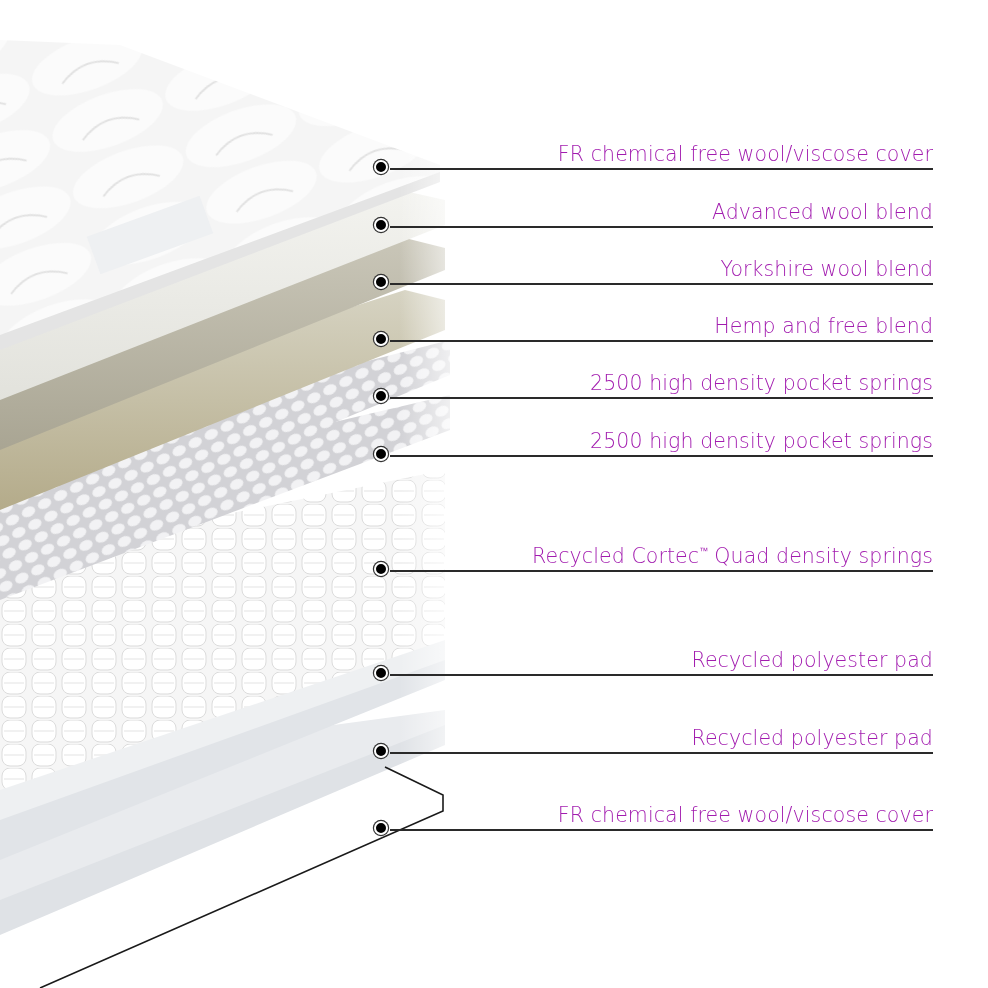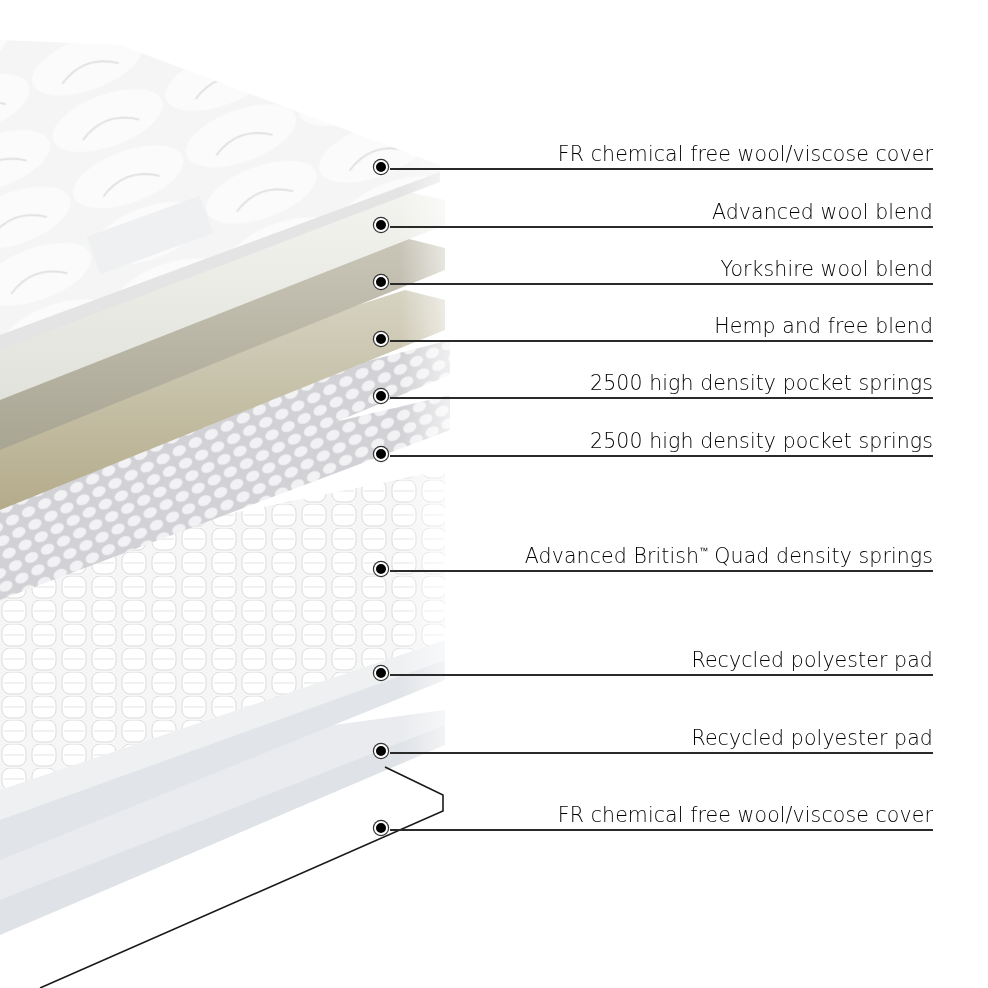--- a/index.html
+++ b/index.html
@@ -1,21 +1,21 @@
 <!DOCTYPE html>
 <html><head>
 <meta charset="utf-8">
 <style>
   html, body { margin: 0; padding: 0; background: #ffffff; }
   body { width: 988px; height: 988px; position: relative; overflow: hidden; font-family: "Liberation Sans", "DejaVu Sans", sans-serif; }
   #illustration { position: absolute; left: 0; top: 0; width: 988px; height: 988px; }
   .callout { position: absolute; left: 0; width: 988px; height: 0; }
   .callout .label {
     position: absolute; right: 55px; bottom: 3px;
-    font-size: 20.5px; color: #000000; white-space: nowrap; letter-spacing: 0.1px;
+    font-size: 20.5px; color: #a21caf; white-space: nowrap; letter-spacing: 0.1px;
     font-family: "DejaVu Sans", sans-serif; font-weight: 300;
   }
   .callout .label sup { font-size: 9px; vertical-align: 9px; margin-right: 6px; }
   .callout .rule { position: absolute; left: 390px; right: 55px; top: -1px; height: 1.6px; background: #2a2a2a; }
   .callout .marker {
     position: absolute; left: 374px; top: -9px; width: 10px; height: 10px;
     border-radius: 50%; background: #000; border: 2.5px solid #fff;
     box-shadow: 0 0 0 1.2px #333;
   }
 </style>
@@ -118,21 +118,21 @@
     <span class="label">2500 high density pocket springs</span>
   </div>
   <div class="callout" style="top:456px">
     <span class="marker"></span>
     <span class="rule"></span>
     <span class="label">2500 high density pocket springs</span>
   </div>
   <div class="callout" style="top:571px">
     <span class="marker"></span>
     <span class="rule"></span>
-    <span class="label"><span>Advanced British</span><sup>™</sup><span>Quad density springs</span></span>
+    <span class="label"><span>Recycled Cortec</span><sup>™</sup><span>Quad density springs</span></span>
   </div>
   <div class="callout" style="top:675px">
     <span class="marker"></span>
     <span class="rule"></span>
     <span class="label">Recycled polyester pad</span>
   </div>
   <div class="callout" style="top:753px">
     <span class="marker"></span>
     <span class="rule"></span>
     <span class="label">Recycled polyester pad</span>

